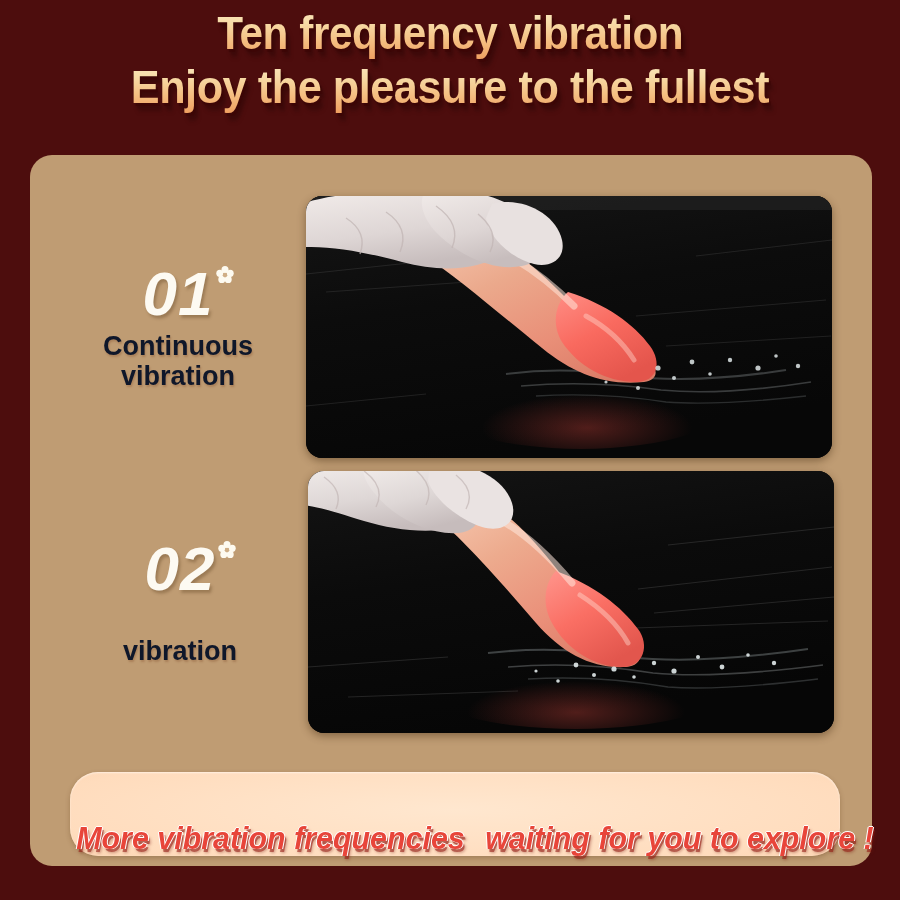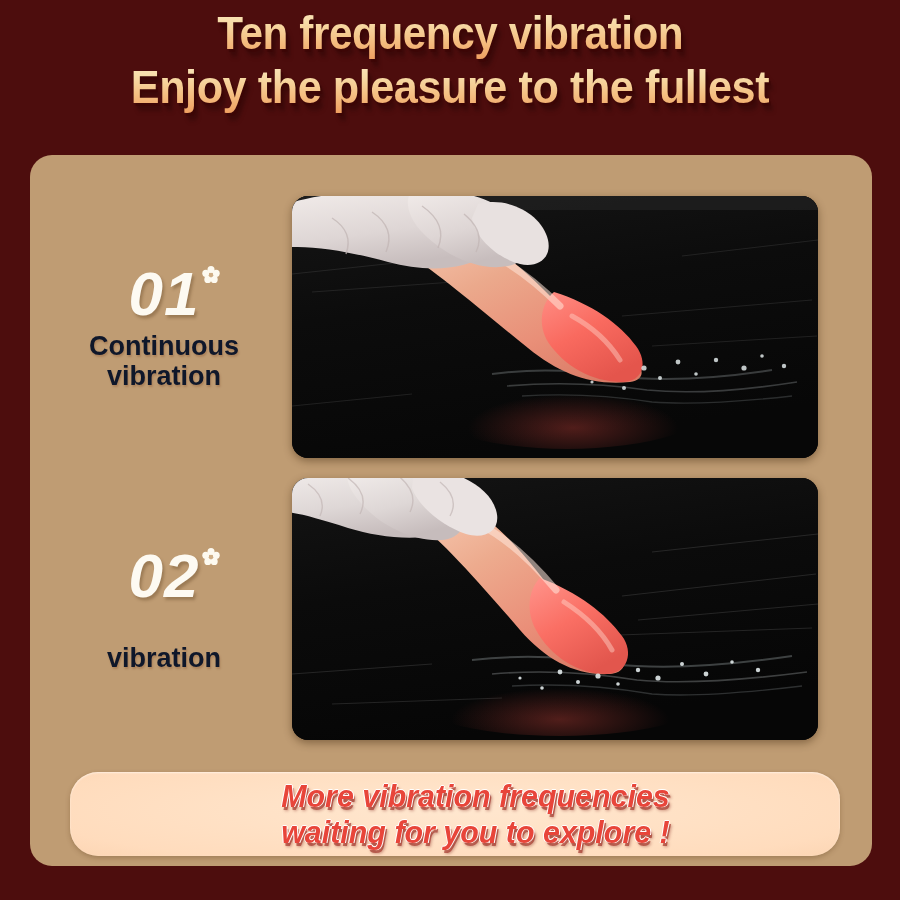--- a/index.html
+++ b/index.html
@@ -33,22 +33,22 @@
   
   .card{
     position:absolute;left:30px;top:155px;width:842px;height:711px;
     background:#bf9c73;
     border-radius:22px;
     box-sizing:border-box;
   }
 
   
   .row{position:absolute;left:0;width:842px;display:flex;align-items:center;}
-  .row1{top:41px;height:262px;}
-  .row2{top:323px;height:262px;}
+  .row1{top:41px;height:262px;padding-left:14px;}
+  .row2{top:316px;height:262px;margin-left:16px;}
 
   .label-col{
     width:262px;flex:0 0 262px;
     display:flex;flex-direction:column;align-items:center;justify-content:center;
     padding-left:6px;box-sizing:border-box;
   }
   .num-wrap{position:relative;display:inline-block;margin-bottom:6px;}
   .num{
     font-size:62px;font-weight:bold;font-style:italic;color:#fdfaf2;
     line-height:1;letter-spacing:1px;
@@ -69,21 +69,21 @@
   }
   .photo svg{display:block;width:100%;height:100%;}
 
   
   .banner{
     position:absolute;left:40px;top:617px;width:770px;height:84px;
     border-radius:28px;
     background:
       radial-gradient(120% 150% at 50% 45%, #ffe7cf 0%, #ffdcbd 45%, #f6c79f 78%, #edb68b 100%);
     box-shadow:inset 0 1px 2px rgba(255,255,255,0.55), 0 2px 5px rgba(90,55,22,0.3);
-    display:flex;flex-direction:column;align-items:center;justify-content:center;
+    display:flex;flex-direction:row;align-items:flex-end;justify-content:center;
     box-sizing:border-box;
     padding-left:40px;
   }
   .banner-line{
     font-weight:bold;font-style:italic;font-size:32px;line-height:36px;
     color:#e8453a;white-space:nowrap;transform:scaleX(0.95);
     text-shadow:
       1px 0 0 #fff, -1px 0 0 #fff, 0 -1px 0 #fff,
       2px 3px 0 rgba(150,25,18,0.55),
       3px 4px 3px rgba(120,20,15,0.35);

